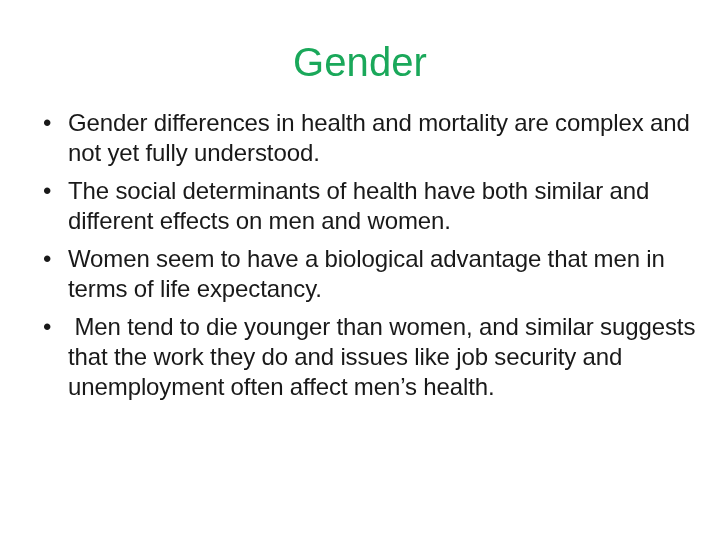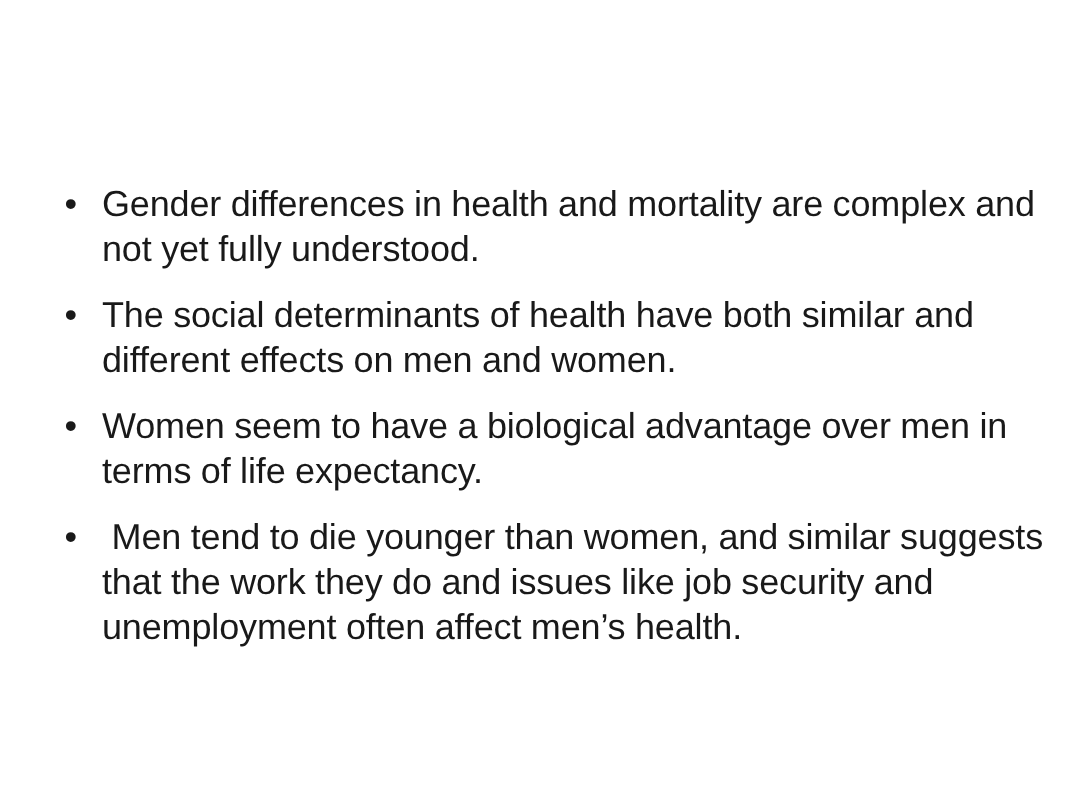--- a/index.html
+++ b/index.html
@@ -61,44 +61,44 @@
     top: 0;
     width: 14px;
     font-size: 24px;
     line-height: 30px;
     color: #191919;
     text-align: left;
   }
   .bullet-text {
     display: block;
     white-space: pre-wrap;
-    margin-top: 14px;
   }
 </style>
 </head>
 <body>
 
 <div class="slide">
 
+  <div class="slide-title">Gender</div>
 
   <ul class="body-list">
 
     <li class="bullet-item">
       <span class="bullet-marker">•</span>
       <span class="bullet-text">Gender differences in health and mortality are complex and not yet fully understood.</span>
     </li>
 
     <li class="bullet-item">
       <span class="bullet-marker">•</span>
       <span class="bullet-text">The social determinants of health have both similar and different effects on men and women.</span>
     </li>
 
     <li class="bullet-item">
       <span class="bullet-marker">•</span>
-      <span class="bullet-text">Women seem to have a biological advantage over men in terms of life expectancy.</span>
+      <span class="bullet-text">Women seem to have a biological advantage that men in terms of life expectancy.</span>
     </li>
 
     <li class="bullet-item">
       <span class="bullet-marker">•</span>
       <span class="bullet-text"> Men tend to die younger than women, and similar suggests that the work they do and issues like job security and unemployment often affect men’s health.</span>
     </li>
 
   </ul>
 
 </div>

